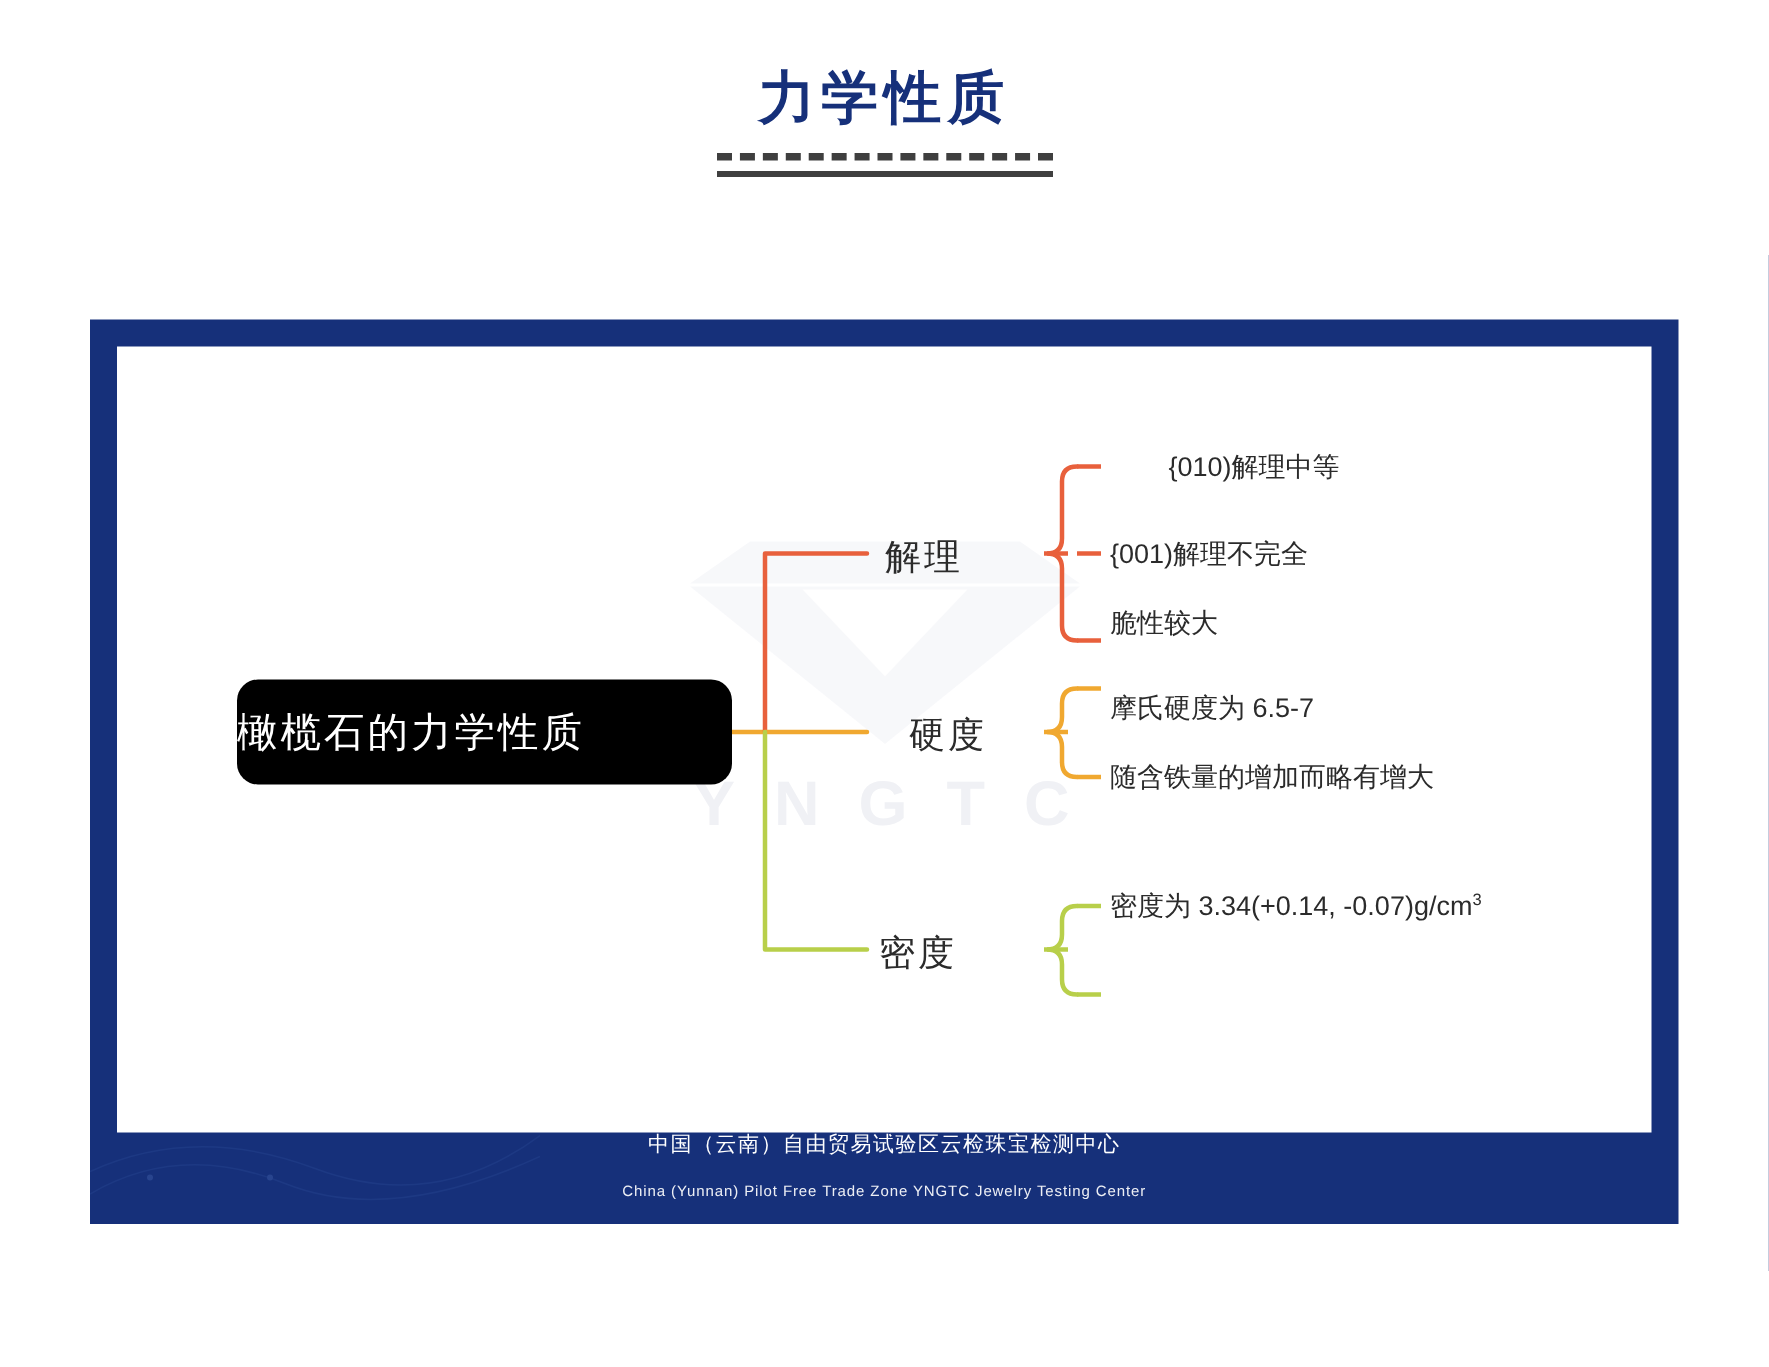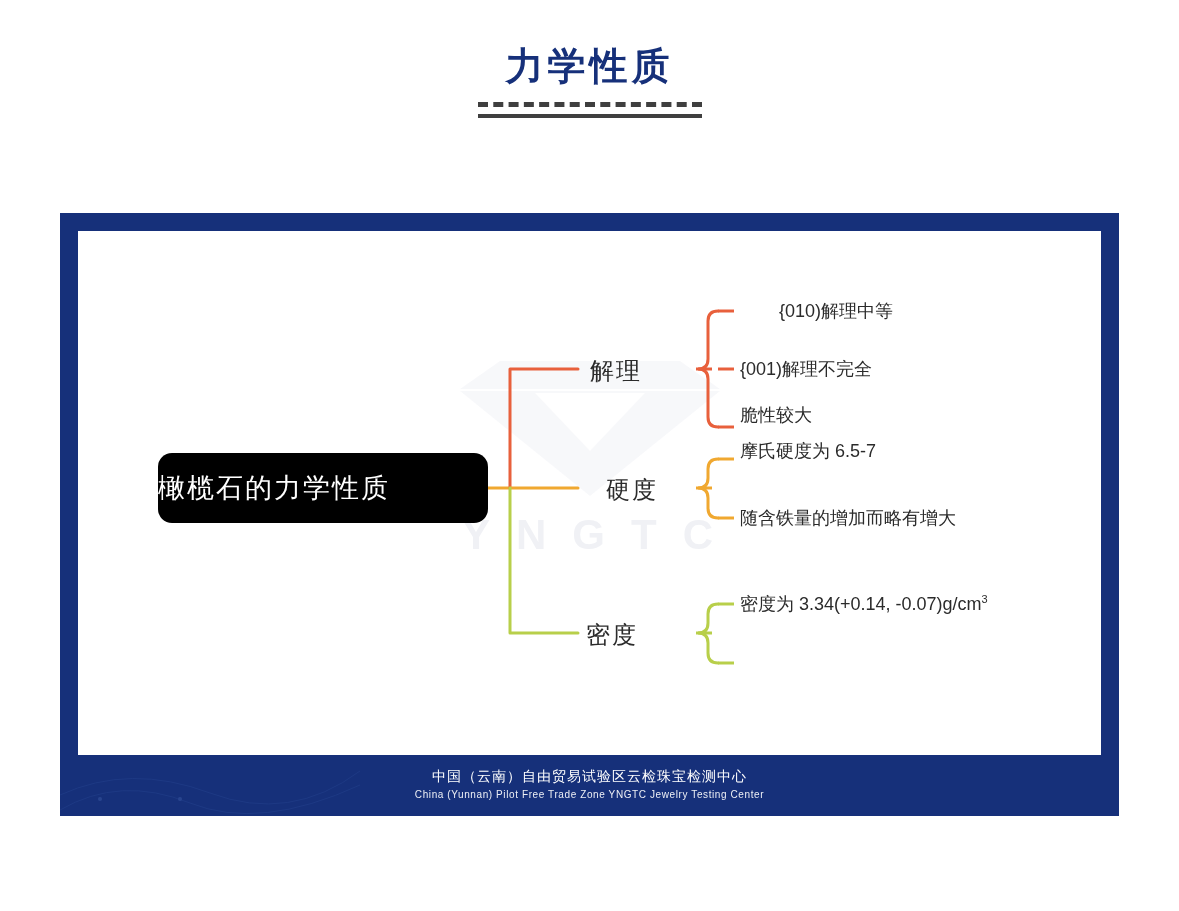--- a/index.html
+++ b/index.html
@@ -130,36 +130,36 @@
   }
   .leaf-label sup {
     font-size: 11px;
     vertical-align: super;
   }
 
   
   .slide-footer {
     position: absolute;
     left: 0;
-    bottom: 0;
+    bottom: 14px;
     width: 1059px;
     height: 61px;
     color: #ffffff;
     text-align: center;
     padding-top: 13px;
     box-sizing: border-box;
   }
   .footer-cn {
     font-size: 14px;
     letter-spacing: 1px;
   }
   .footer-en {
     font-size: 10px;
     letter-spacing: 0.6px;
-    margin-top: 3px;
+    margin-top: 17px;
     opacity: 0.92;
   }
   .footer-deco {
     position: absolute;
     left: 0;
     bottom: 0;
     width: 300px;
     height: 61px;
     opacity: 0.35;
   }
@@ -223,21 +223,21 @@
       </div>
 
       <div class="branch-label" style="left:512px; top:124px;">解理</div>
       <div class="branch-label" style="left:528px; top:243px;">硬度</div>
       <div class="branch-label" style="left:508px; top:388px;">密度</div>
 
       <div class="leaf-label" style="left:701px; top:68px;">{010)解理中等</div>
       <div class="leaf-label" style="left:662px; top:126px;">{001)解理不完全</div>
       <div class="leaf-label" style="left:662px; top:172px;">脆性较大</div>
 
-      <div class="leaf-label" style="left:662px; top:208px;">摩氏硬度为 6.5-7</div>
+      <div class="leaf-label" style="left:662px; top:229px;">摩氏硬度为 6.5-7</div>
       <div class="leaf-label" style="left:662px; top:275px;">随含铁量的增加而略有增大</div>
 
       <div class="leaf-label" style="left:662px; top:361px;">
         <span>密度为 3.34(+0.14, -0.07)g/cm</span><sup>3</sup>
       </div>
 
     </div>
   </div>
 
   <div class="slide-footer">

